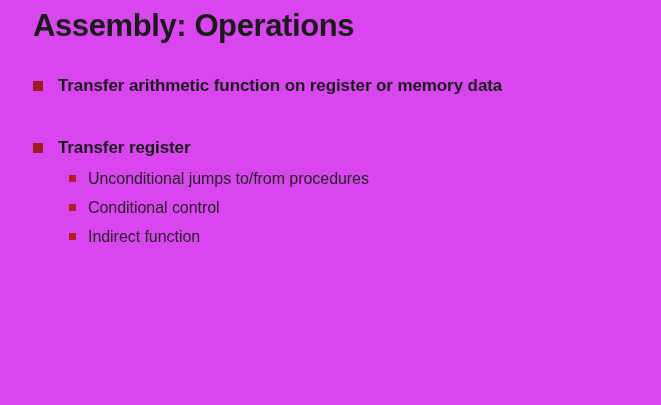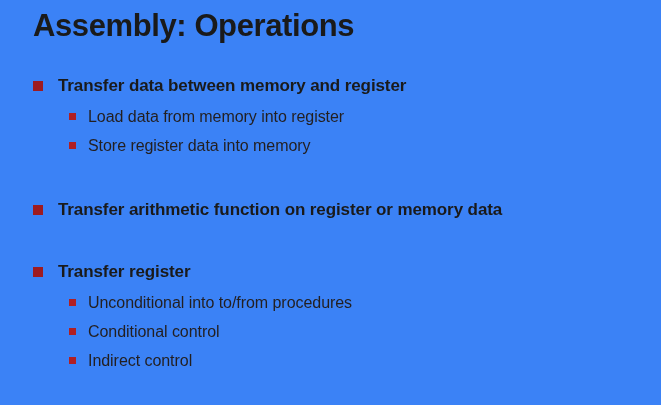--- a/index.html
+++ b/index.html
@@ -13,21 +13,21 @@
     font-family: "Liberation Sans", sans-serif;
     overflow: hidden;
     position: relative;
     -webkit-font-smoothing: antialiased;
   }
 
   #slide {
     position: relative;
     width: 661px;
     height: 405px;
-    background: #3b82f6;
+    background: #d946ef;
   }
 
   
   .slide-title {
     position: absolute;
     left: 33px;
     top: 6px;
     font-size: 31px;
     font-weight: bold;
     color: #1a1a1a;
@@ -102,55 +102,41 @@
 </style>
 </head>
 <body>
 
 <div id="slide">
 
   <div class="slide-title">Assembly: Operations</div>
 
   <div class="body-list">
 
-    <div class="group">
-      <div class="l1">
-        <span class="marker"></span>
-        <span class="txt">Transfer data between memory and register</span>
-      </div>
-      <div class="l2">
-        <span class="marker"></span>
-        <span class="txt">Load data from memory into register</span>
-      </div>
-      <div class="l2">
-        <span class="marker"></span>
-        <span class="txt">Store register data into memory</span>
-      </div>
-    </div>
 
     <div class="group">
       <div class="l1">
         <span class="marker"></span>
         <span class="txt">Transfer arithmetic function on register or memory data</span>
       </div>
     </div>
 
     <div class="group">
       <div class="l1">
         <span class="marker"></span>
         <span class="txt">Transfer register</span>
       </div>
       <div class="l2">
         <span class="marker"></span>
-        <span class="txt">Unconditional into to/from procedures</span>
+        <span class="txt">Unconditional jumps to/from procedures</span>
       </div>
       <div class="l2">
         <span class="marker"></span>
         <span class="txt">Conditional control</span>
       </div>
       <div class="l2">
         <span class="marker"></span>
-        <span class="txt">Indirect control</span>
+        <span class="txt">Indirect function</span>
       </div>
     </div>
 
   </div>
 </div>
 
 </body></html>

